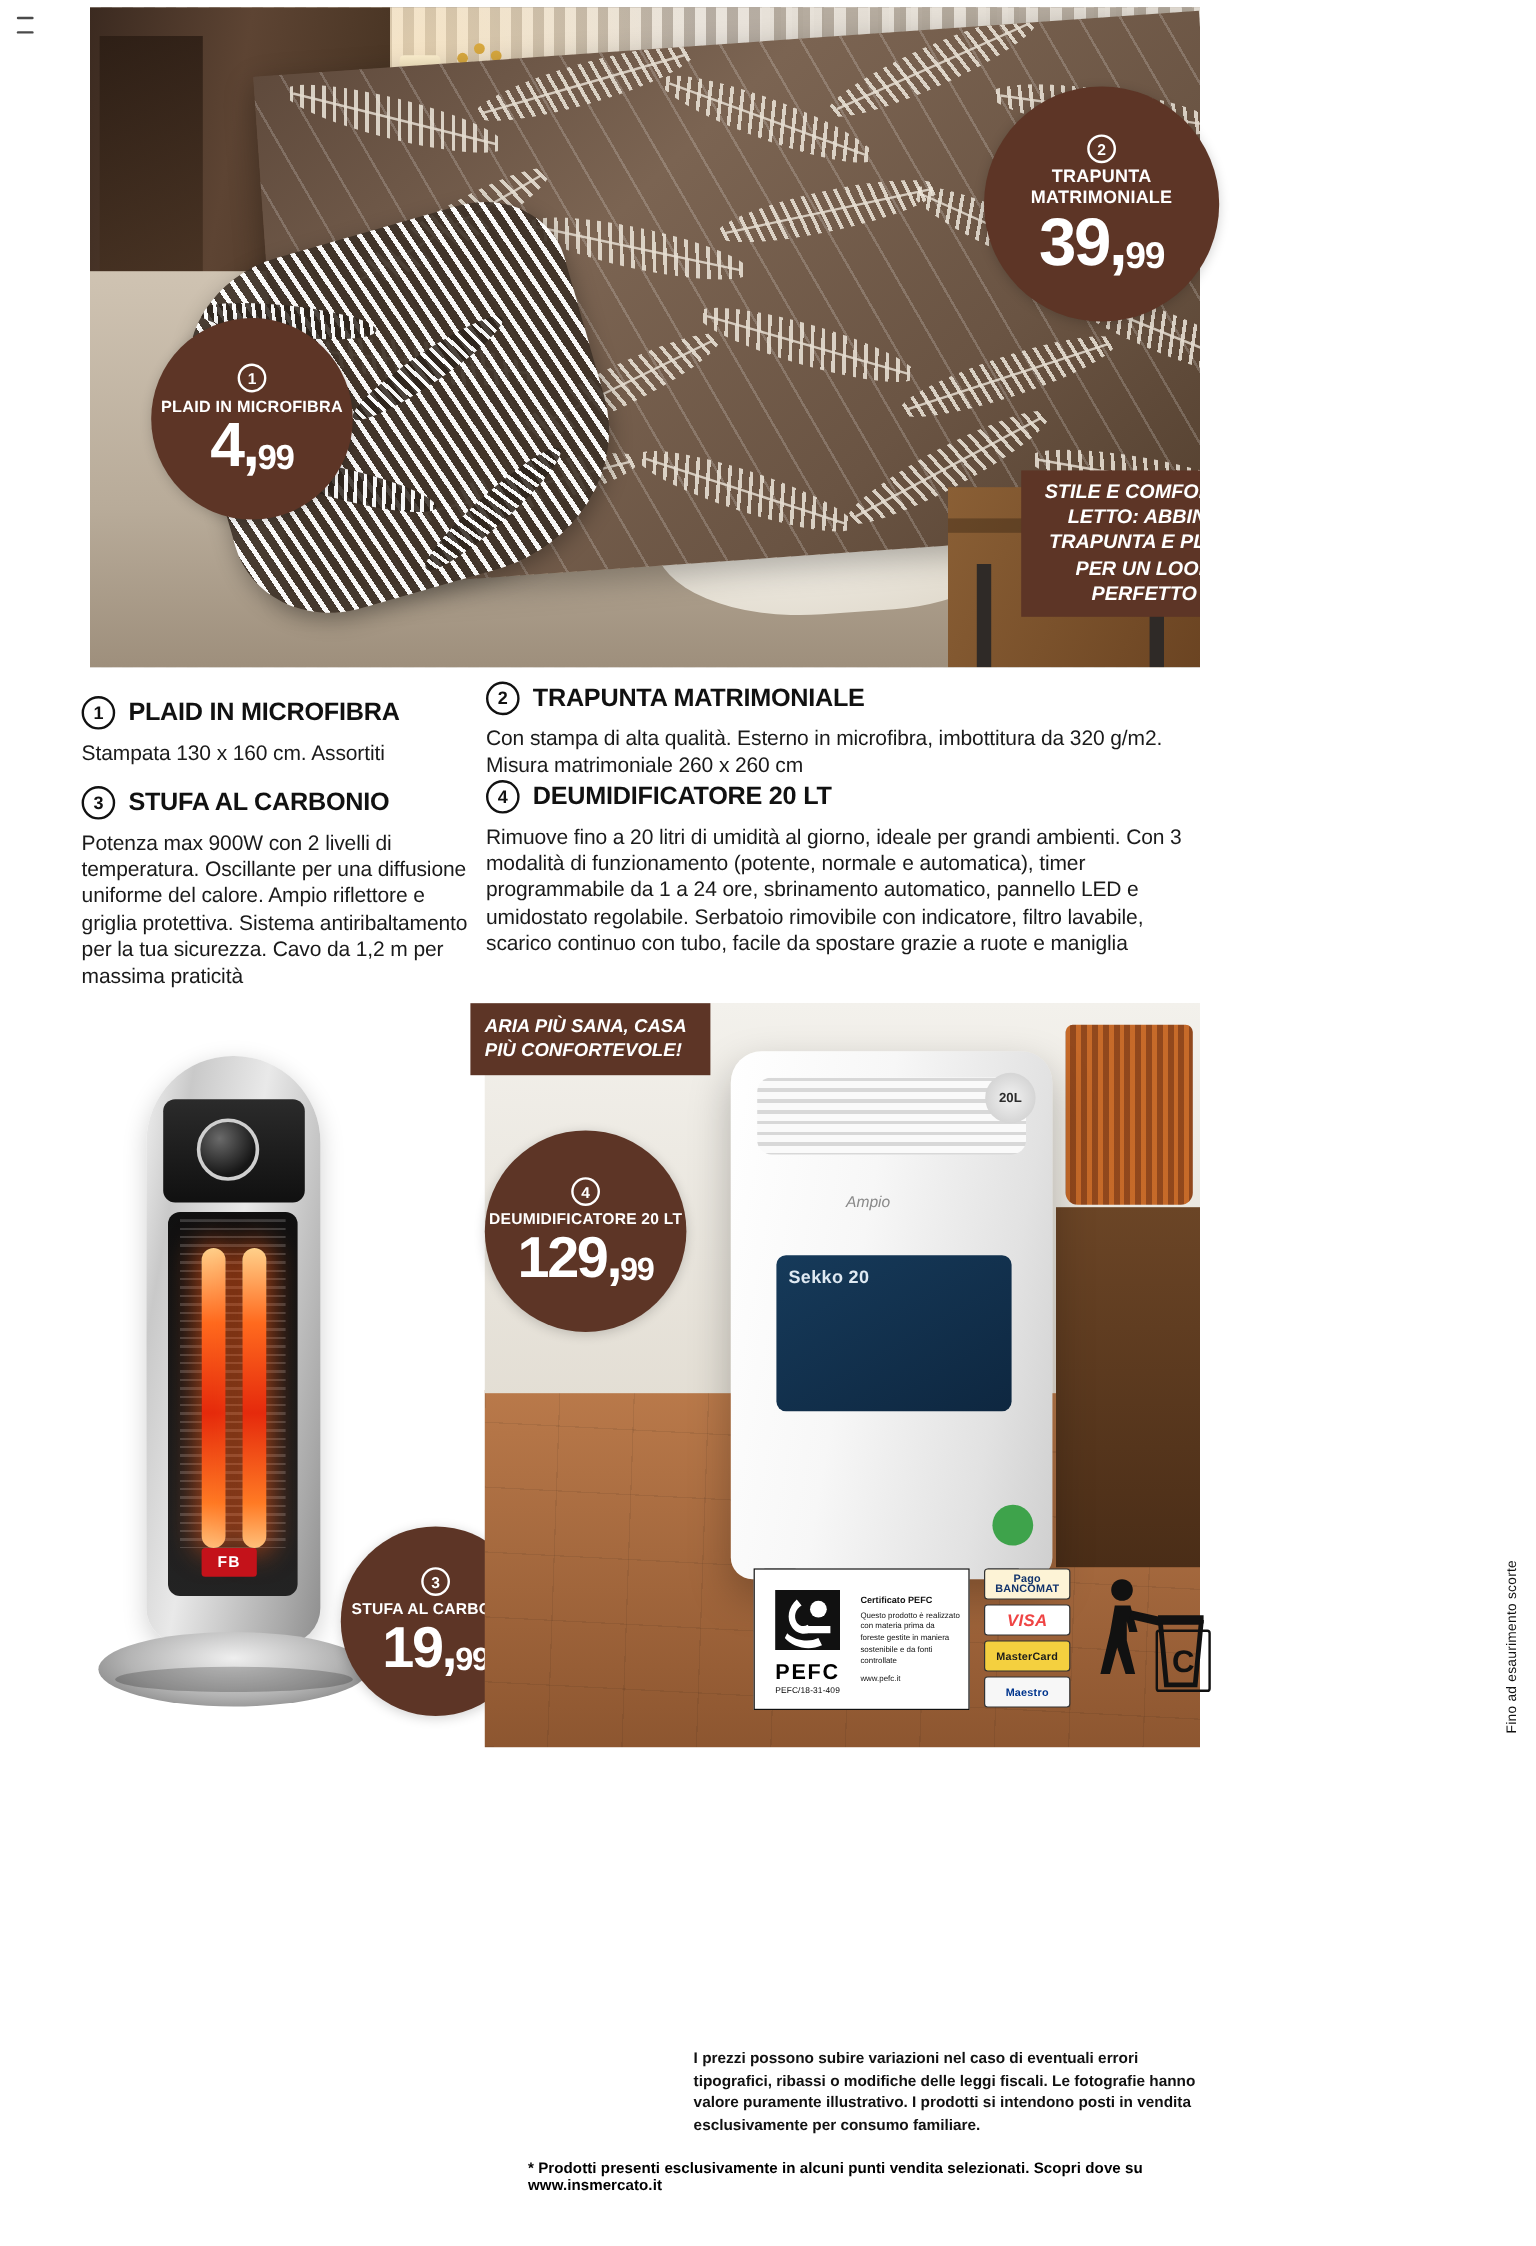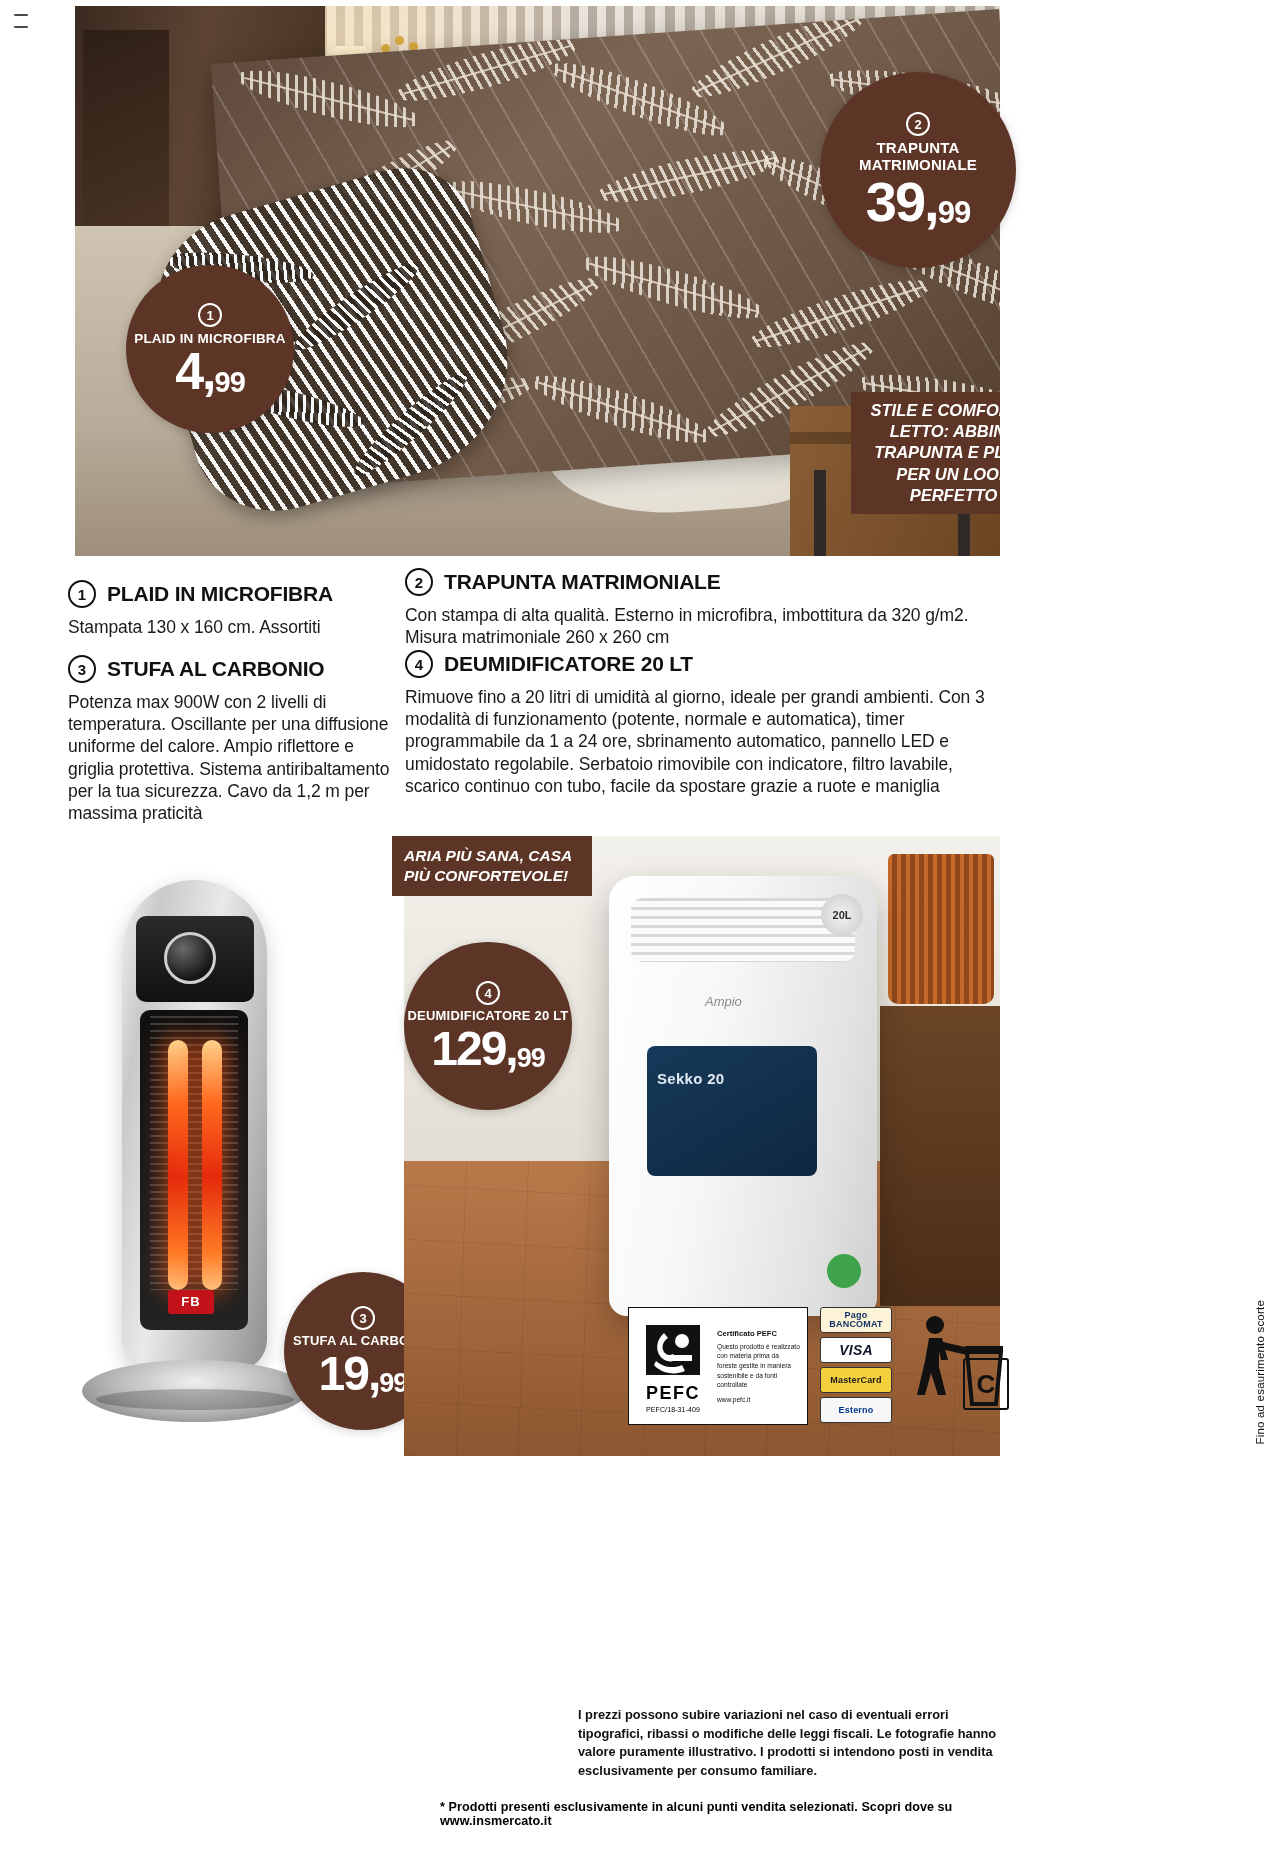--- a/index.html
+++ b/index.html
@@ -305,24 +305,24 @@
     background: linear-gradient(100deg,#ffffff 0%,#f7f7f7 40%,#e2e2e2 78%,#cfcfcf 100%);
     border-radius: 26px 26px 18px 18px;
     box-shadow: 0 14px 34px rgba(0,0,0,.25);
   }
   .deumi-vent {
     position: absolute; left: 22px; top: 22px; width: 224px; height: 64px;
     background: repeating-linear-gradient(180deg,#d8d8d8 0 3px,#fafafa 3px 9px);
     border-radius: 12px;
   }
   .deumi-label {
-    position: absolute; left: 38px; top: 170px; width: 170px; height: 130px;
+    position: absolute; left: 38px; top: 170px; width: 196px; height: 130px;
     background: linear-gradient(150deg,#163a5a,#0e2740);
     border-radius: 8px; color: #dfe9f2;
-    padding: 22px 10px; font-size: 10px; line-height: 1.5;
+    padding: 8px 10px; font-size: 10px; line-height: 1.5;
   }
   .deumi-label b { font-size: 15px; letter-spacing: .3px; }
   .deumi-seal {
     position: absolute; right: 14px; top: 18px; width: 42px; height: 42px;
     border-radius: 50%; background: radial-gradient(circle,#f2f2f2,#c9c9c9);
     color: #2c2c2c; font-size: 11px; font-weight: bold;
     display: flex; align-items: center; justify-content: center;
   }
   .deumi-eco {
     position: absolute; right: 16px; bottom: 28px; width: 34px; height: 34px;
@@ -357,21 +357,21 @@
   .pay-col {
     position: absolute; left: 820px; top: 1307px; width: 72px;
     display: flex; flex-direction: column; gap: 4px;
   }
   .pay {
     height: 26px; border: 1px solid #333; border-radius: 3px; background: #fff;
     display: flex; align-items: center; justify-content: center;
     font-size: 11px; font-weight: bold; letter-spacing: .2px;
   }
   .pay.bancomat { background: #fdf3d6; color: #11326b; font-size: 9px; flex-direction: column; line-height:1.05; }
-  .pay.visa { color: #0f172a; font-style: italic; font-size: 14px; }
+  .pay.visa { color: #ef4444; font-style: italic; font-size: 14px; }
   .pay.mc { background: #f4d03f; color: #1b1b1b; font-size: 9px; }
   .pay.maestro { background: #f7f7f7; color: #00358e; font-size: 9px; }
 
   .recycle {
     position: absolute; left: 905px; top: 1312px; width: 110px; height: 108px;
   }
   .bin-letter {
     position: absolute; right: 6px; bottom: 10px; width: 46px; height: 52px;
     border: 2px solid #111; border-radius: 3px;
     display: flex; align-items: center; justify-content: center;
@@ -587,21 +587,21 @@
     </div>
   </div>
 
   <div class="pay-col">
     <div class="pay bancomat">
       <span>Pago</span>
       <span>BANCOMAT</span>
     </div>
     <div class="pay visa">VISA</div>
     <div class="pay mc">MasterCard</div>
-    <div class="pay maestro">Esterno</div>
+    <div class="pay maestro">Maestro</div>
   </div>
 
   <div class="recycle">
     <svg width="110" height="108" viewBox="0 0 110 108" aria-hidden="true">
       <circle cx="30" cy="13" r="9" fill="#111"></circle>
       <path d="M24 26 h13 l6 22 h-7 l-2 -9 v16 l7 28 h-8 l-7 -22 l-6 22 h-8 l8 -34 Z" fill="#111"></path>
       <path d="M38 30 l26 6 l-2 7 l-26 -6 Z" fill="#111"></path>
       <path d="M62 40 h34 l-5 52 h-24 Z" fill="none" stroke="#111" stroke-width="4"></path>
       <path d="M60 34 h38 v7 h-38 Z" fill="#111"></path>
     </svg>

